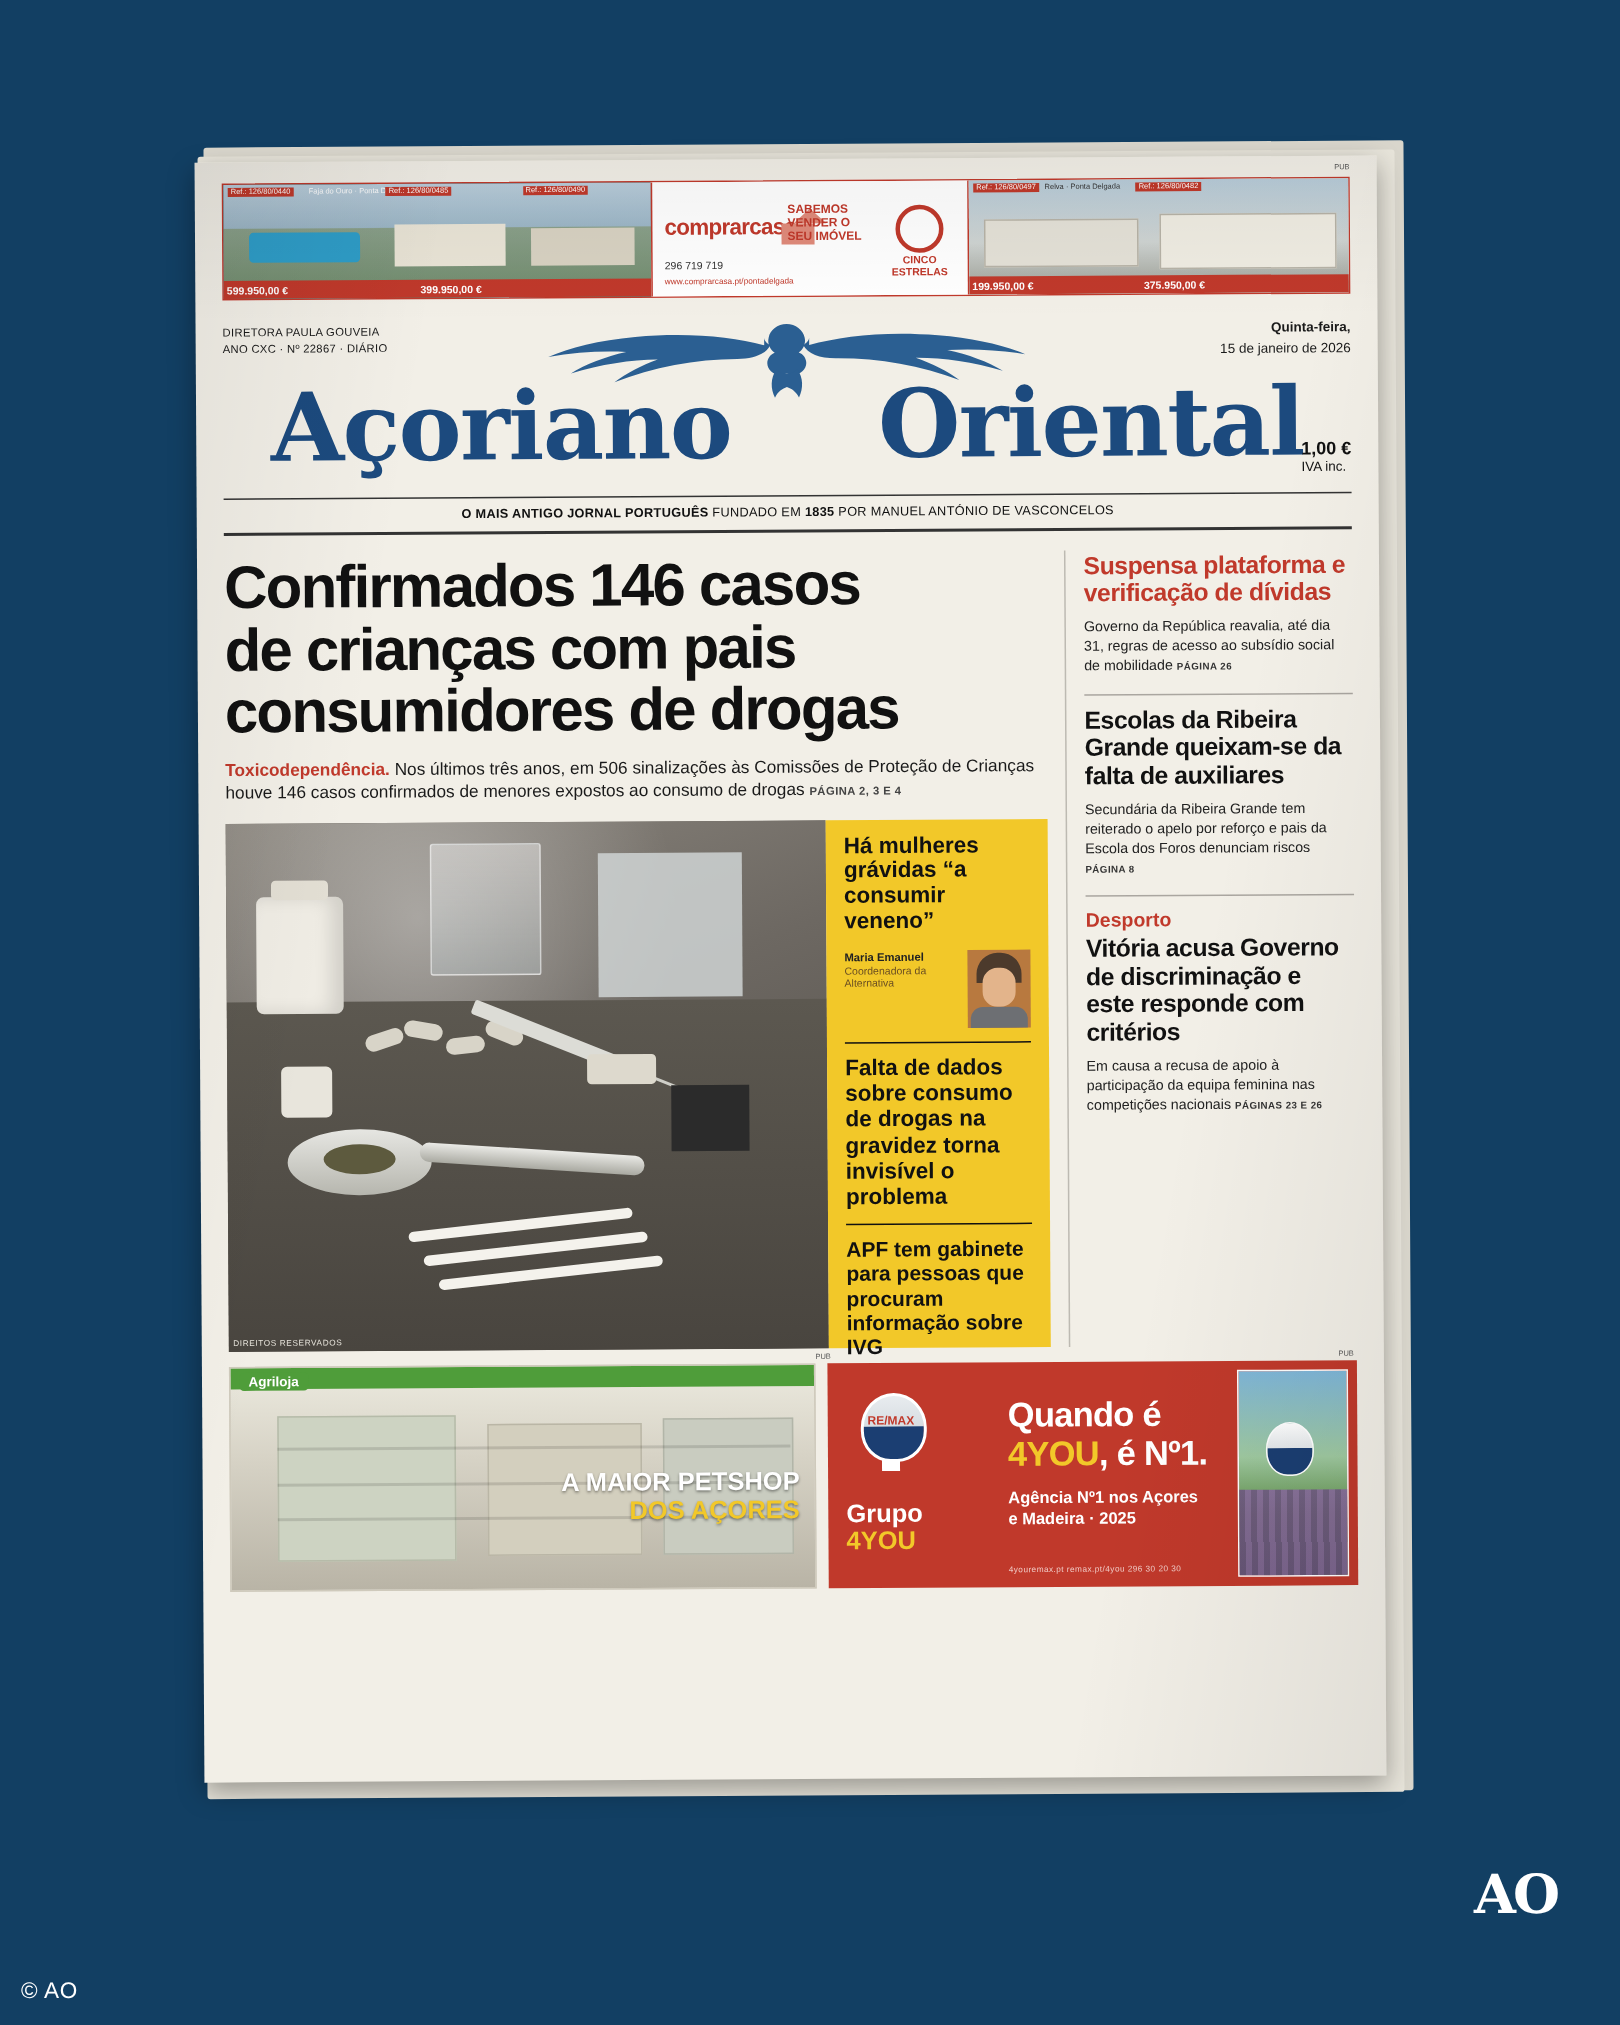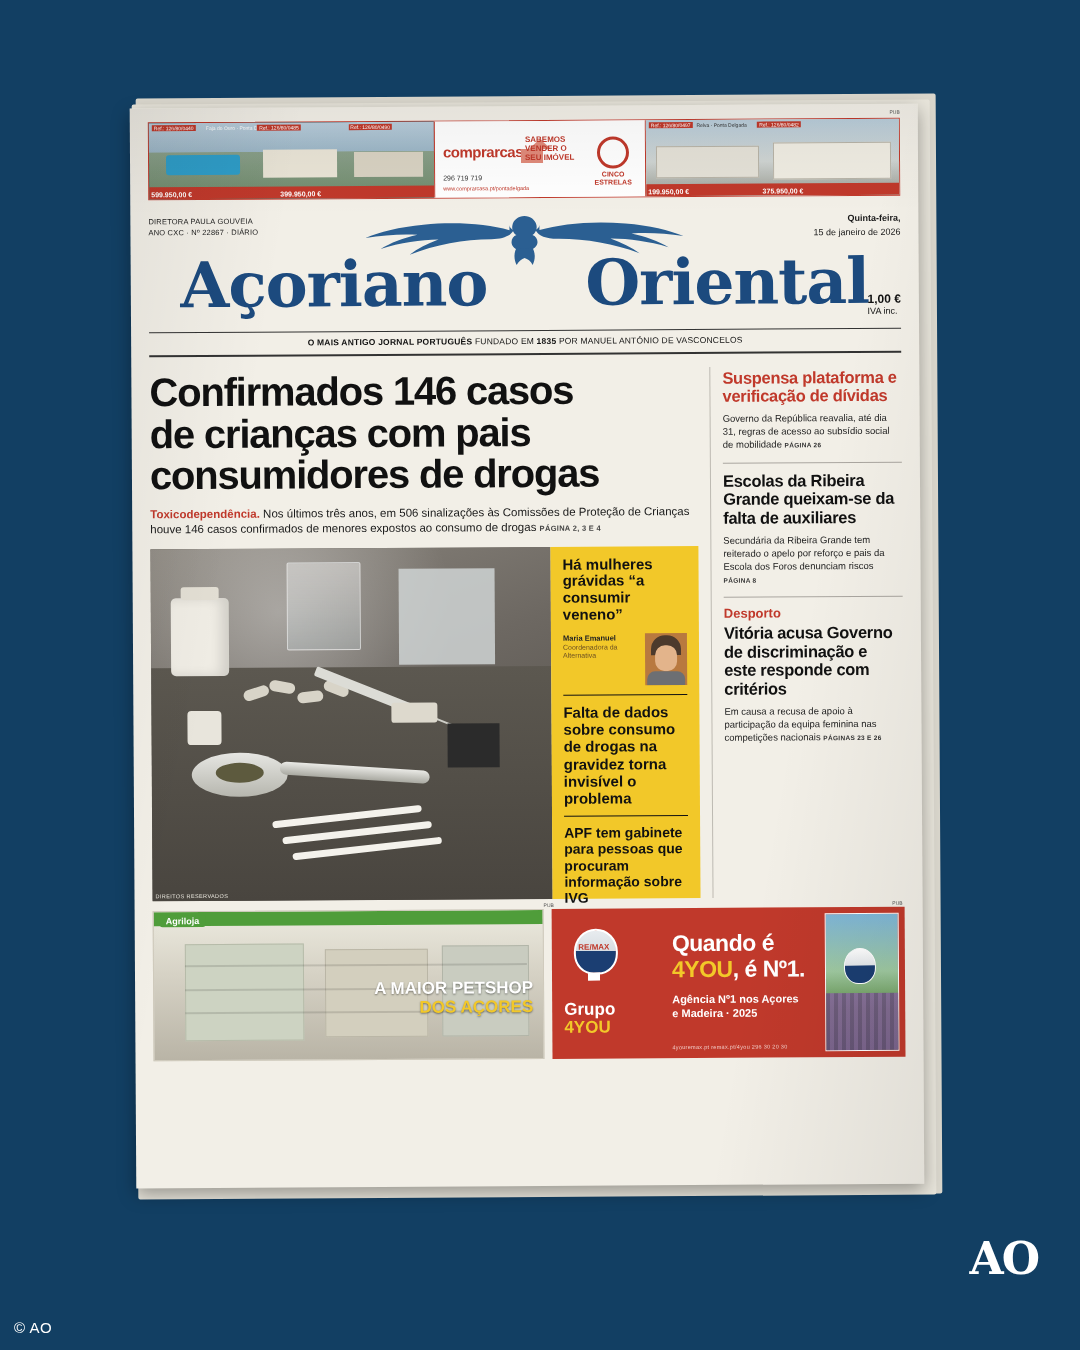--- a/index.html
+++ b/index.html
@@ -9,21 +9,21 @@
     font-family:"Liberation Sans", sans-serif;
     overflow:hidden;
     position:relative;
   }
   .copyright{
     position:absolute;left:14px;bottom:14px;color:#ffffff;font-size:15px;
     letter-spacing:.5px;
   }
   .ao-logo{
     position:absolute;right:42px;bottom:66px;color:#fff;
-    font-family:"DejaVu Serif", serif;font-weight:bold;font-size:44px;
+    font-family:"DejaVu Serif", serif;font-weight:bold;font-size:36px;
     letter-spacing:-2px;
   }
 
   
   .paper-wrap{
     position:absolute;left:133px;top:92px;width:805px;height:1110px;
     transform:rotate(-0.35deg);
   }
   .paper-back1{
     position:absolute;left:6px;top:4px;width:800px;height:1100px;

